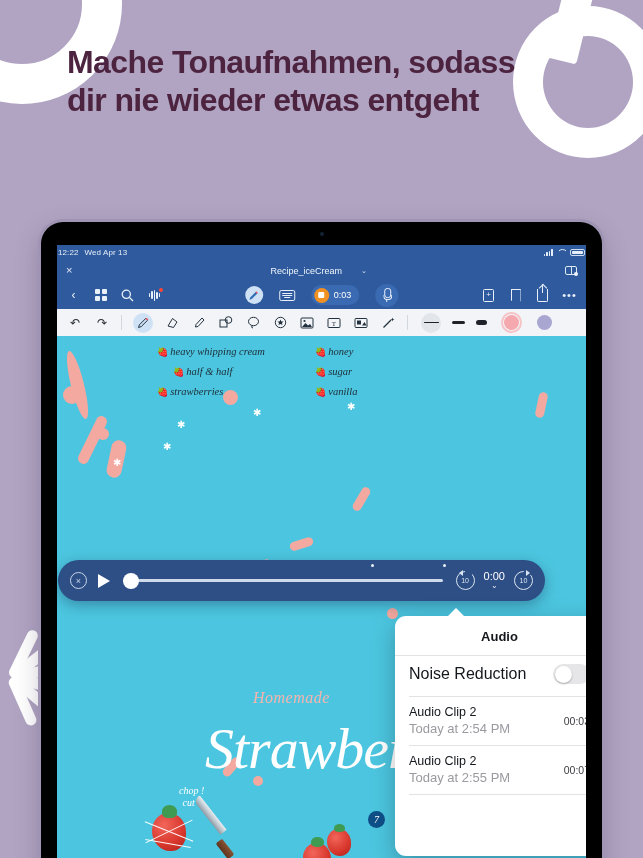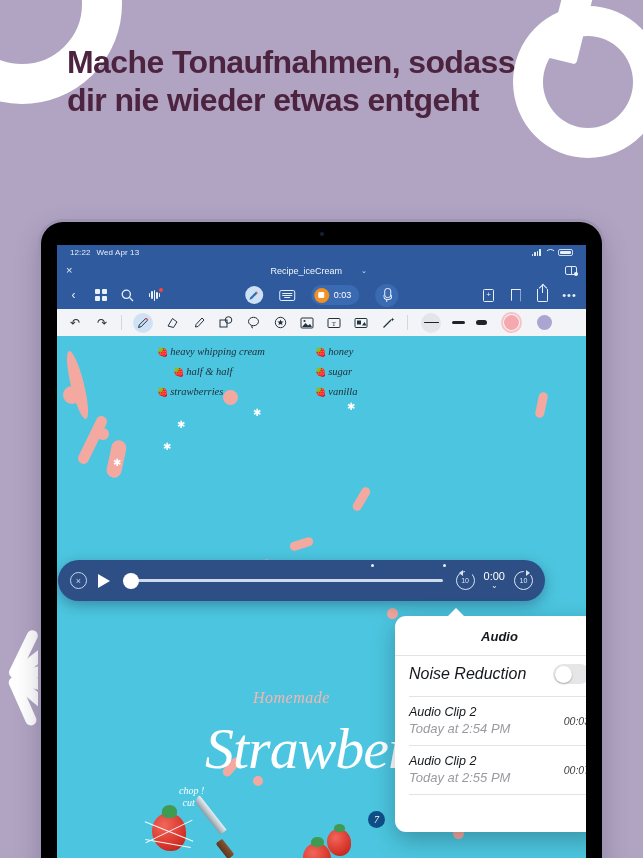--- a/index.html
+++ b/index.html
@@ -44,21 +44,21 @@
     background:#123; border-radius:50%;
   }
   .screen {
     position:absolute; left:16px; top:23px; right:16px; bottom:0;
     background:#2d5a9e; overflow:hidden;
   }
 
   
   .statusbar {
     height:15px; background:#2f5b9e; color:#e6eef8;
-    display:flex; align-items:center; padding:0 13px;
+    display:flex; align-items:center; padding:0 1px;
     font-size:8px; letter-spacing:.1px;
   }
   .sb-left { display:flex; gap:6px; }
   .sb-right { margin-left:auto; display:flex; align-items:center; gap:4px; }
   .ico-signal { display:flex; align-items:flex-end; gap:1px; height:7px; }
   .ico-signal b { width:1.6px; background:#e6eef8; border-radius:.5px; display:block; }
   .ico-signal b:nth-child(1){height:2.5px}.ico-signal b:nth-child(2){height:4px}
   .ico-signal b:nth-child(3){height:5.5px}.ico-signal b:nth-child(4){height:7px}
   .ico-wifi { width:9px; height:7px; position:relative; }
   .ico-wifi::before{content:"";position:absolute;left:0;top:0;width:9px;height:9px;
@@ -206,22 +206,22 @@
     background:#2e4f86;}
   .pb-skip .tip{position:absolute;top:-2px;width:0;height:0;
     border-top:3px solid transparent;border-bottom:3px solid transparent;}
   .pb-skip.back .tip{left:2px;border-right:4px solid #dbe5f1;}
   .pb-skip.fwd .tip{right:2px;border-left:4px solid #dbe5f1;}
   .pb-time { color:#fff; font-size:11px; text-align:center; line-height:1.05; }
   .pb-time .cv { font-size:8px; display:block; opacity:.9; }
 
   
   .audio-pop {
-    position:absolute; left:354px; top:394px; width:209px; height:216px;
-    background:#fff; border-radius:11px; box-shadow:0 8px 24px rgba(0,0,0,.26); z-index:50;font-style:italic;
+    position:absolute; left:354px; top:394px; width:209px; height:240px;
+    background:#fff; border-radius:11px; box-shadow:0 8px 24px rgba(0,0,0,.26); z-index:50;
   }
   .audio-pop::before {
     content:""; position:absolute; left:52px; top:-8px; width:0; height:0;
     border-left:9px solid transparent; border-right:9px solid transparent; border-bottom:9px solid #fff;
   }
   .ap-title { text-align:center; font-size:13px; font-weight:bold; color:#14181d; padding:13px 0 11px; }
   .ap-row { display:flex; align-items:center; padding:8px 14px 12px; }
   .ap-row .lab { font-size:16px; color:#14181d; }
   .toggle { margin-left:auto; width:37px; height:20px; border-radius:10px; background:#e6e6e8;
     position:relative; }

